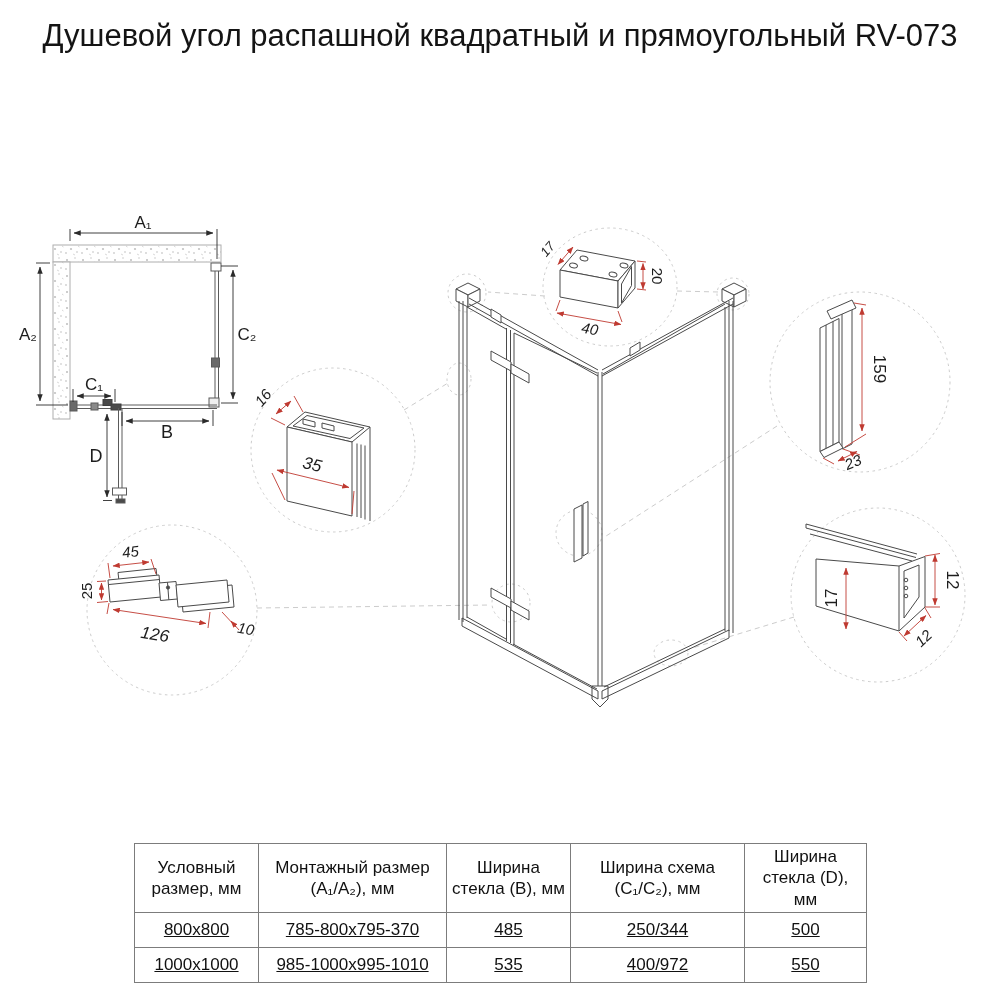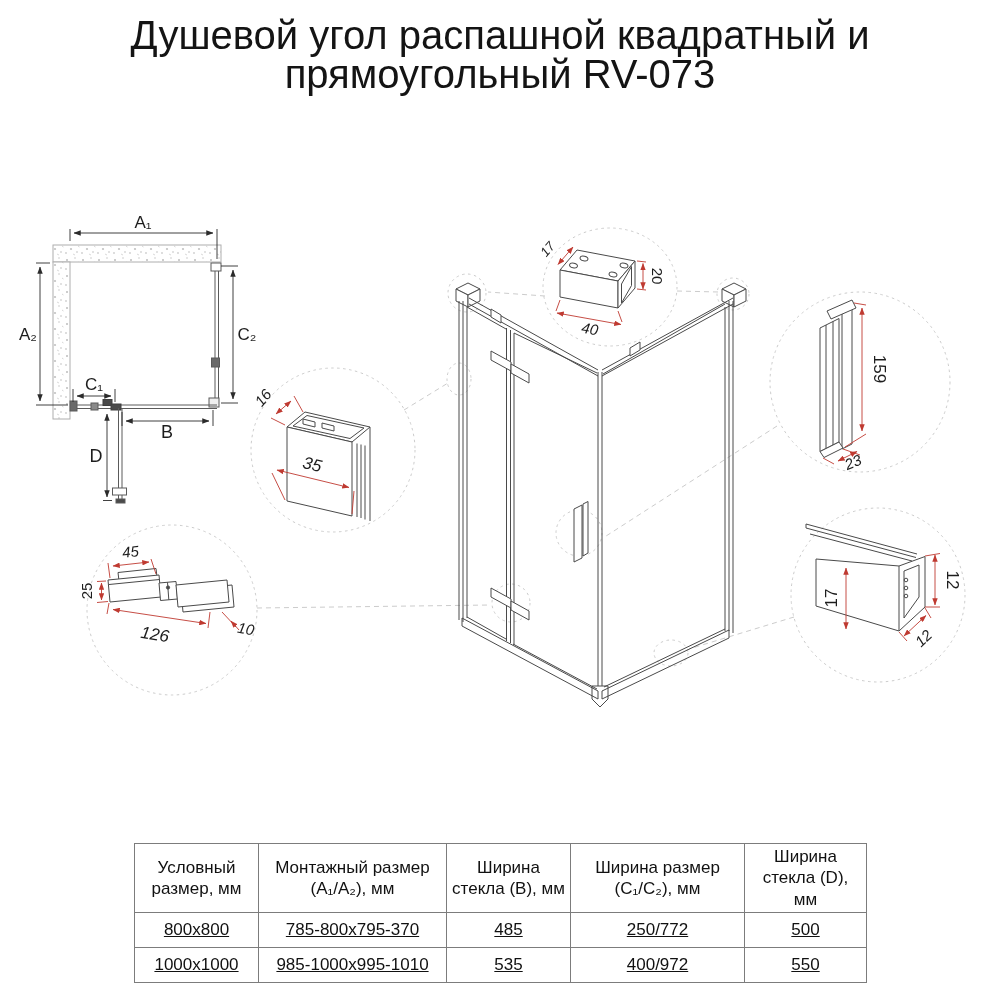--- a/index.html
+++ b/index.html
@@ -1,19 +1,19 @@
 <!DOCTYPE html>
 <html><head>
 <meta charset="utf-8">
 <style>
   html,body{margin:0;padding:0;background:#fff;}
   .page{position:relative;width:1000px;height:1000px;background:#fff;overflow:hidden;
         font-family:"Liberation Sans",sans-serif;color:#1b1b1b;}
   .title{position:absolute;top:16px;left:0;width:1000px;text-align:center;
-         font-size:40px;line-height:39px;font-weight:400;color:#141414;letter-spacing:0;}
+         font-size:31px;line-height:39px;font-weight:400;color:#141414;letter-spacing:0;}
   svg{position:absolute;left:0;top:0;}
   svg text{font-family:"Liberation Sans",sans-serif;fill:#1d1d1d;}
   .lblP{font-size:17px;}
   .lblB{font-size:18px;}
   .dim{font-size:15px;}
   .dimS{font-size:13px;}
   .dimL{font-size:17px;}
   .dimi{font-style:italic;}
   .sizes{position:absolute;left:134px;top:843px;width:732px;border-collapse:collapse;
          table-layout:fixed;font-size:17px;color:#111;}
@@ -343,30 +343,30 @@
         <col style="width:188px">
         <col style="width:124px">
       <col style="width:174px">
         <col style="width:122px">
     </colgroup>
     <thead>
       <tr>
         <th>Условный размер, мм</th>
         <th>Монтажный размер (A₁/A₂), мм</th>
         <th>Ширина стекла (B), мм</th>
-        <th>Ширина размер (C₁/C₂), мм</th>
+        <th>Ширина схема (C₁/C₂), мм</th>
         <th>Ширина стекла (D), мм</th>
       </tr>
     </thead>
     <tbody>
       <tr>
         <td>800x800</td>
         <td>785-800x795-370</td>
         <td>485</td>
-        <td>250/772</td>
+        <td>250/344</td>
         <td>500</td>
       </tr>
       <tr>
         <td>1000x1000</td>
         <td>985-1000x995-1010</td>
         <td>535</td>
         <td>400/972</td>
         <td>550</td>
       </tr>
     </tbody>

